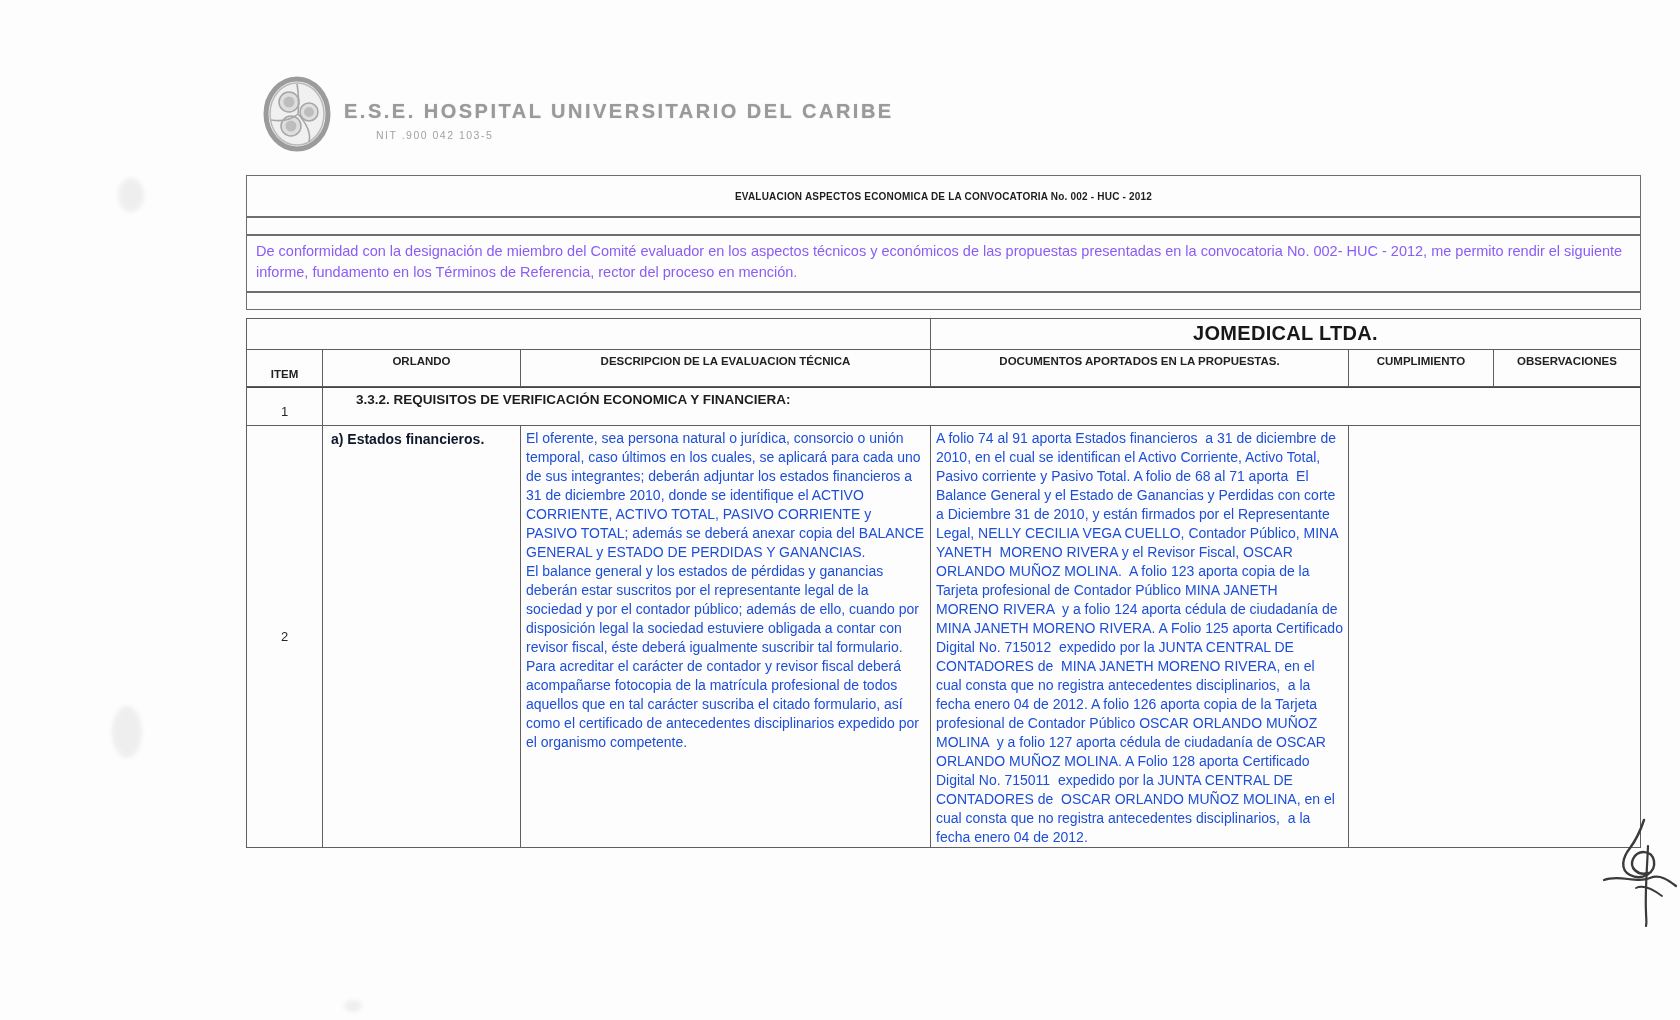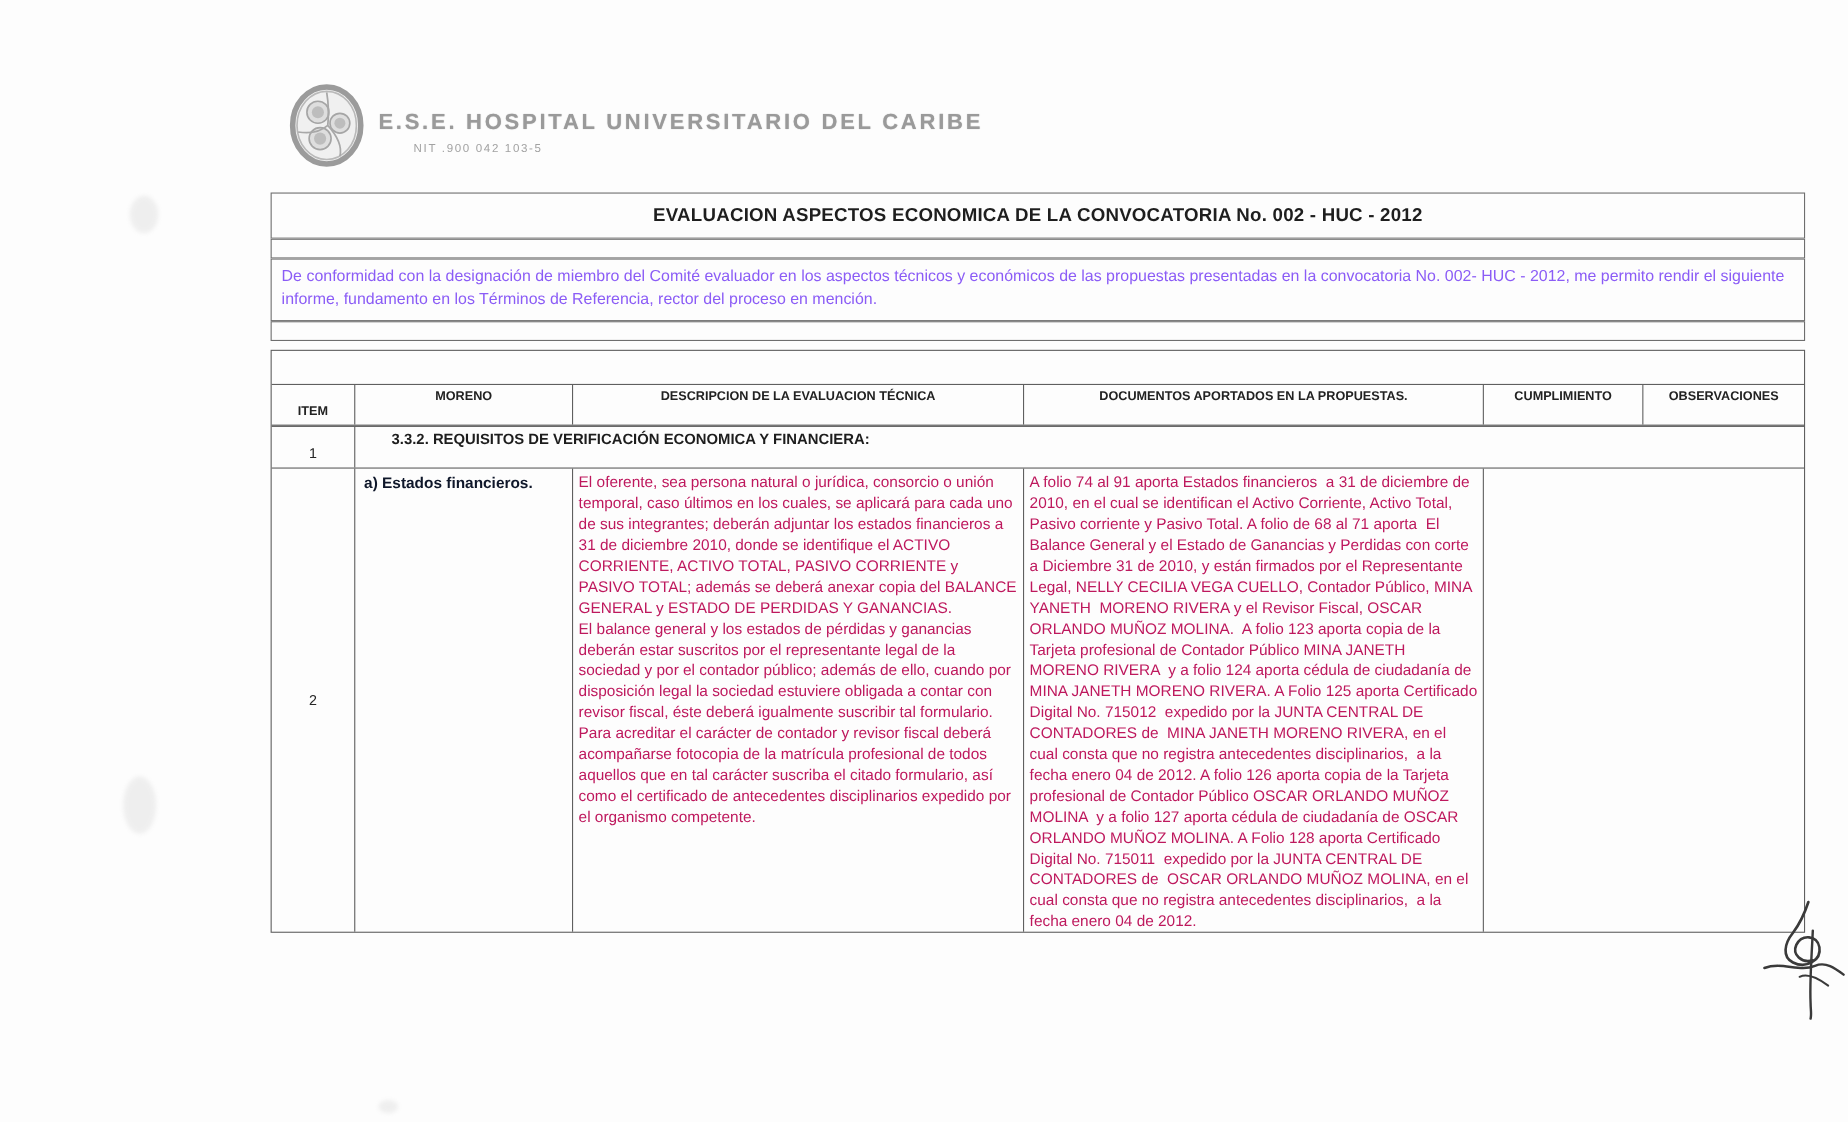--- a/index.html
+++ b/index.html
@@ -21,21 +21,21 @@
   }
   .nit{
     position:absolute;left:376px;top:129px;width:200px;
     font-size:10.5px;color:#a2a2a2;letter-spacing:1.5px;
   }
   .box{
     position:absolute;left:246px;width:1395px;
     border:1px solid #6e6e6e;box-sizing:border-box;background:#fdfdfd;
   }
   .title-box{top:175px;height:42px;display:flex;align-items:center;justify-content:center;}
-  .title-box .t{font-size:17px;font-weight:bold;color:#1e1e1e;letter-spacing:.2px;}
+  .title-box .t{font-size:10px;font-weight:bold;color:#1e1e1e;letter-spacing:.2px;}
   .thin1{top:217px;height:18px;}
   .para-box{top:235px;height:57px;padding:5px 9px;font-size:14.5px;line-height:21px;color:#8b5cf6;}
   .thin2{top:292px;height:18px;}
 
   .etable{
     position:absolute;left:246px;top:318px;width:1395px;height:530px;
     border:1px solid #5f5f5f;box-sizing:border-box;background:#fdfdfd;
     display:flex;flex-direction:column;
   }
   .trow{display:flex;border-bottom:1px solid #5f5f5f;box-sizing:border-box;}
@@ -65,21 +65,21 @@
   .row-main{flex:1;}
   .row-main .item-cell{display:flex;align-items:center;justify-content:center;font-size:13px;}
   .w-item{width:76px;}
   .w-numeral{width:198px;}
   .w-desc{width:410px;}
   .w-docs{width:418px;}
   .w-cump{width:145px;}
   .w-obs{flex:1;}
   .numeral-cell{padding:5px 6px 0 8px;font-size:14px;font-weight:bold;color:#0f172a;}
   .longtext{
-    padding:3px 4px 0 5px;font-size:14px;line-height:19px;color:#be185d;
+    padding:3px 4px 0 5px;font-size:14px;line-height:19px;color:#1d4ed8;
     white-space:pre-wrap;
   }
   .cump-cell{display:flex;align-items:center;justify-content:center;
     font-size:13px;font-weight:bold;color:#1d1d1d;letter-spacing:.3px;}
   .squiggle{position:absolute;left:1598px;top:818px;width:82px;height:110px;}
 </style>
 </head>
 <body>
 
 <div class="page">
@@ -114,25 +114,28 @@
   <div class="box para-box">
     <span>De conformidad con la designación de miembro del Comité evaluador en los aspectos técnicos y económicos de las propuestas presentadas en la convocatoria No. 002- HUC - 2012,  me permito rendir el siguiente informe, fundamento en los Términos de Referencia, rector del proceso en mención.</span>
   </div>
 
   <div class="box thin2"></div>
 
   <div class="etable">
 
     <div class="trow row-company">
       <div class="cell spacer"></div>
+      <div class="cell company">
+        <span>JOMEDICAL LTDA.</span>
+      </div>
     </div>
 
     <div class="trow row-headers">
       <div class="cell w-item item-h">ITEM</div>
-      <div class="cell w-numeral">MORENO</div>
+      <div class="cell w-numeral">ORLANDO</div>
       <div class="cell w-desc">DESCRIPCION DE LA EVALUACION TÉCNICA</div>
       <div class="cell w-docs">DOCUMENTOS APORTADOS EN LA PROPUESTAS.</div>
       <div class="cell w-cump">CUMPLIMIENTO</div>
       <div class="cell w-obs">OBSERVACIONES</div>
     </div>
 
     <div class="trow row-section">
       <div class="cell w-item item-cell">1</div>
       <div class="cell section-title">3.3.2. REQUISITOS DE VERIFICACIÓN ECONOMICA Y FINANCIERA:</div>
     </div>

